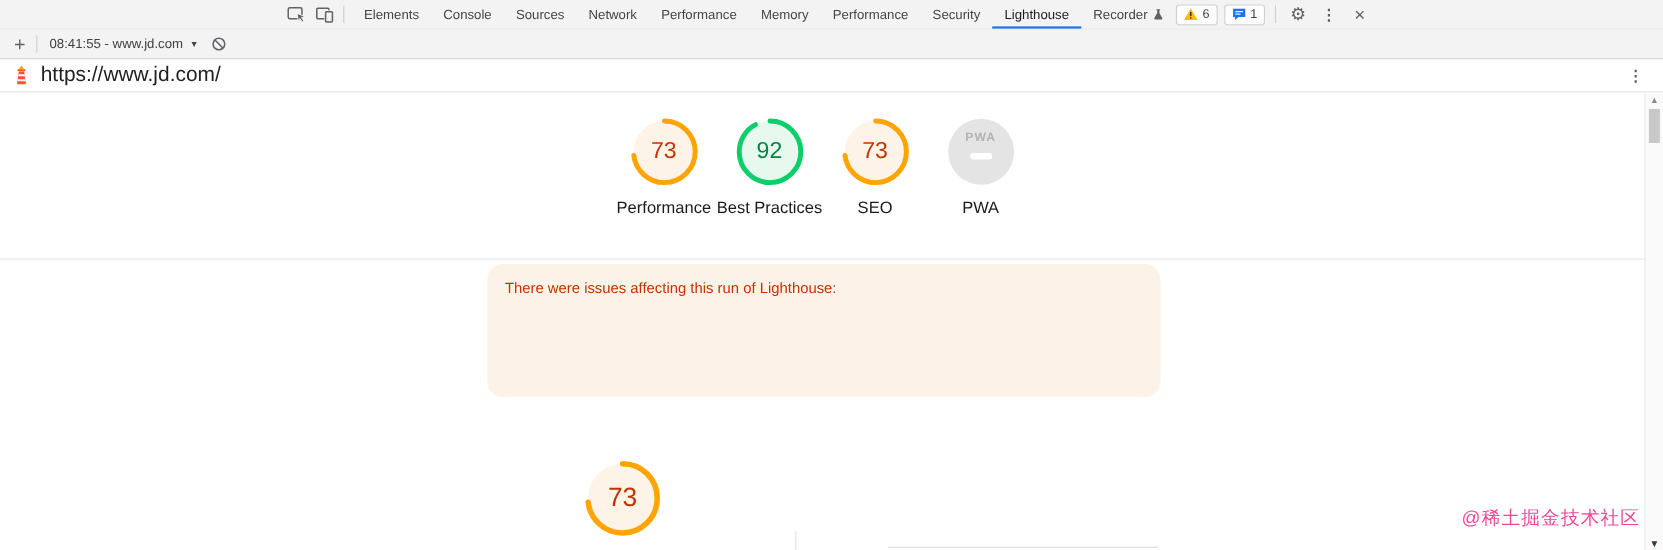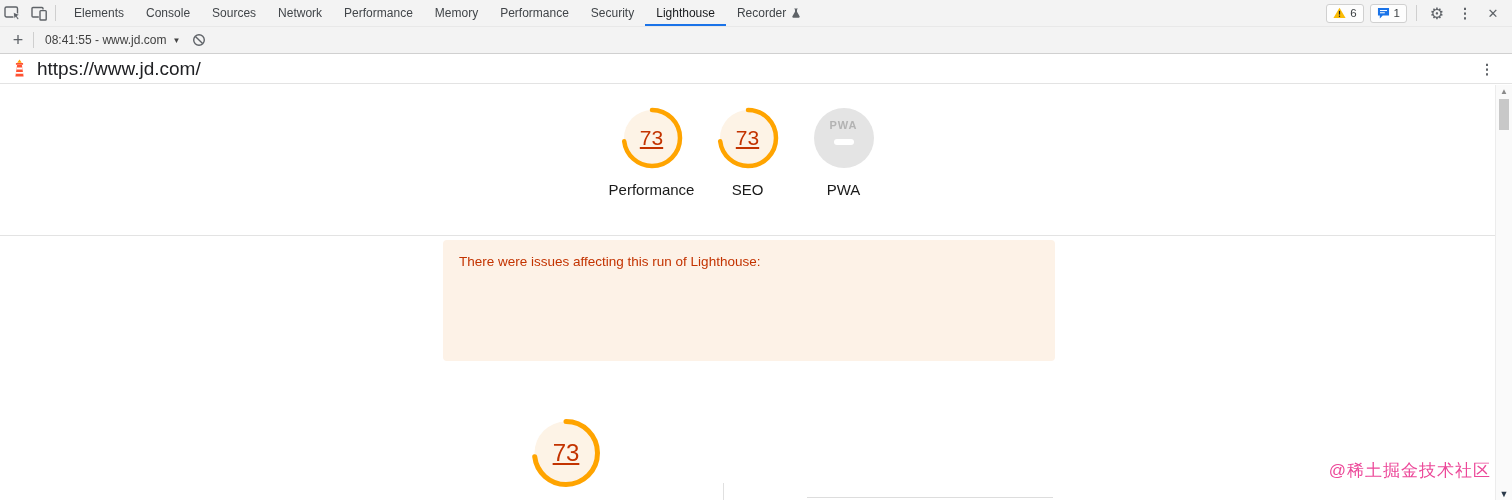--- a/index.html
+++ b/index.html
@@ -1,21 +1,21 @@
 <!DOCTYPE html>
 <html><head>
 <meta charset="utf-8">
 <style>
   html,body{width:1512px;height:500px;margin:0;overflow:hidden;background:#fff;
     font-family:"Liberation Sans", sans-serif;-webkit-font-smoothing:antialiased;}
   *{box-sizing:border-box;}
 
   
   .tabbar{height:27px;background:#f3f3f3;border-bottom:1px solid #e8e8e8;
-    display:flex;align-items:center;justify-content:space-between;}
+    display:flex;align-items:center;justify-content:center;}
   .tabbar-left{display:flex;align-items:center;height:100%;}
   .icon-btn{width:26px;height:100%;display:flex;align-items:center;justify-content:center;cursor:pointer;}
   .vsep{width:1px;height:16px;background:#cfcfcf;margin:0 3px;}
   .tabs{display:flex;align-items:center;height:100%;margin-left:4px;}
   .tab{height:100%;display:flex;align-items:center;padding:0 11px;font-size:12px;color:#414549;
     border-bottom:2px solid transparent;padding-top:2px;cursor:pointer;white-space:nowrap;gap:5px;}
   .tab.active{border-bottom-color:#1a73e8;color:#1a1c1e;}
   .tabbar-right{display:flex;align-items:center;gap:6px;padding-right:8px;height:100%;}
   .badge{display:flex;align-items:center;gap:4px;border:1px solid #d0d0d0;border-radius:3px;
     background:#fdfdfd;height:19px;padding:0 6px;font-size:11.5px;color:#3c4043;cursor:pointer;}
@@ -39,35 +39,35 @@
 
   
   .report{position:absolute;top:85px;left:0;right:17px;bottom:0;background:#fff;}
   .scores-row{position:absolute;top:0;left:0;right:0;height:151px;border-bottom:1px solid #e3e3e3;
     display:flex;justify-content:center;padding-top:21px;}
   .score-block{width:96px;text-align:center;cursor:pointer;}
   .gauge{position:relative;width:64px;height:64px;margin:0 auto;}
   .gauge svg{display:block;}
   .arc{fill:none;stroke-linecap:round;}
   .gauge-num{position:absolute;inset:0;display:flex;align-items:center;justify-content:center;
-    font-size:21px;text-decoration:underline;}
+    font-size:21px;}
   .level-average .gauge-bg{fill:#fdf3e6;}
   .level-average .arc{stroke:#ffa400;}
   .level-average .gauge-num{color:#c33300;}
   .level-pass .gauge-bg{fill:#e7f8ef;}
   .level-pass .arc{stroke:#0cce6b;}
   .level-pass .gauge-num{color:#018642;}
   .level-na .gauge-bg{fill:#e4e4e4;}
   .pwa-text{position:absolute;top:13px;left:0;right:0;text-align:center;font-size:11px;
     font-weight:bold;color:#b3b3b3;letter-spacing:1px;}
   .pwa-dash{position:absolute;top:33px;left:22px;width:20px;height:6px;border-radius:3px;background:#fff;}
   .score-label{margin-top:10px;font-size:15px;color:#1a1a1a;line-height:20px;}
 
   .warning-box{position:absolute;left:443px;top:155px;width:612px;height:121px;
-    background:#fdf2e7;border-radius:4px;padding:14px 16px 0 16px;}
+    background:#fdf2e7;border-radius:14px;padding:14px 16px 0 16px;}
   .warning-title{font-size:13.5px;color:#c33300;}
   .warning-list{margin:10px 0 0 0;padding-left:40px;}
   .warning-list li{font-size:13.5px;font-weight:bold;color:#1f1f1f;line-height:19.5px;width:520px;}
 
   .big-gauge-wrap{position:absolute;left:530px;top:332px;cursor:pointer;}
   .big-gauge{position:relative;width:72px;height:72px;}
   .big-gauge .gauge-num{font-size:24px;}
 
   .v-line{position:absolute;left:723px;top:398px;width:1px;height:17px;background:#e0e0e0;}
   .h-line{position:absolute;left:807px;top:412px;width:246px;height:1px;background:#ddd;}
@@ -195,20 +195,30 @@
       <div class="gauge level-average">
         <svg width="64" height="64" viewBox="0 0 64 64">
           <circle class="gauge-bg" cx="32" cy="32" r="28"></circle>
           <circle class="arc" cx="32" cy="32" r="28" stroke-width="4.5" transform="rotate(-90 32 32)" stroke-dasharray="128.4 175.9"></circle>
         </svg>
         <div class="gauge-num">73</div>
       </div>
       <div class="score-label">Performance</div>
     </div>
     <div class="score-block">
+      <div class="gauge level-pass">
+        <svg width="64" height="64" viewBox="0 0 64 64">
+          <circle class="gauge-bg" cx="32" cy="32" r="28"></circle>
+          <circle class="arc" cx="32" cy="32" r="28" stroke-width="4.5" transform="rotate(-90 32 32)" stroke-dasharray="161.9 175.9"></circle>
+        </svg>
+        <div class="gauge-num">92</div>
+      </div>
+      <div class="score-label">Best Practices</div>
+    </div>
+    <div class="score-block">
       <div class="gauge level-average">
         <svg width="64" height="64" viewBox="0 0 64 64">
           <circle class="gauge-bg" cx="32" cy="32" r="28"></circle>
           <circle class="arc" cx="32" cy="32" r="28" stroke-width="4.5" transform="rotate(-90 32 32)" stroke-dasharray="128.4 175.9"></circle>
         </svg>
         <div class="gauge-num">73</div>
       </div>
       <div class="score-label">SEO</div>
     </div>
     <div class="score-block">

